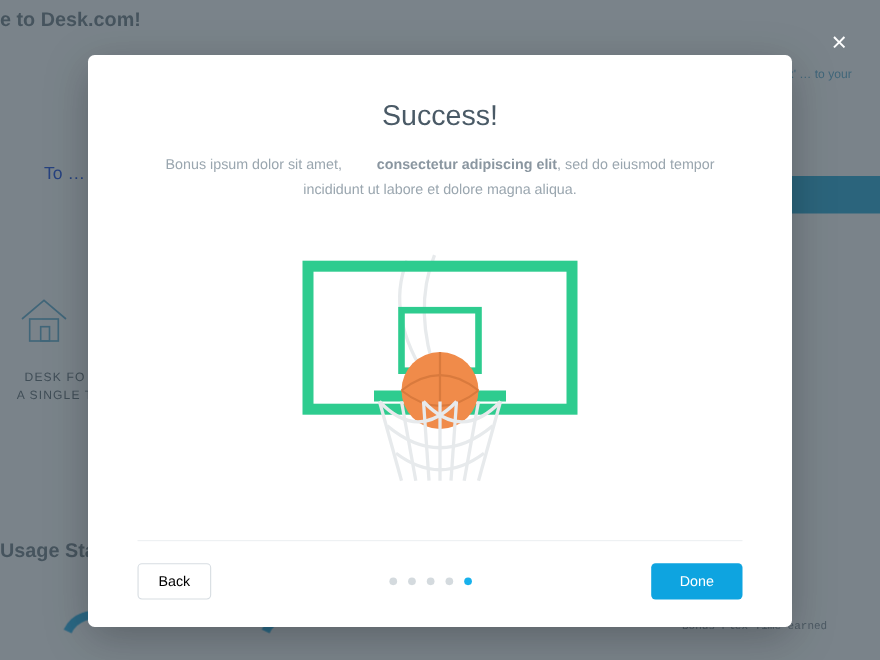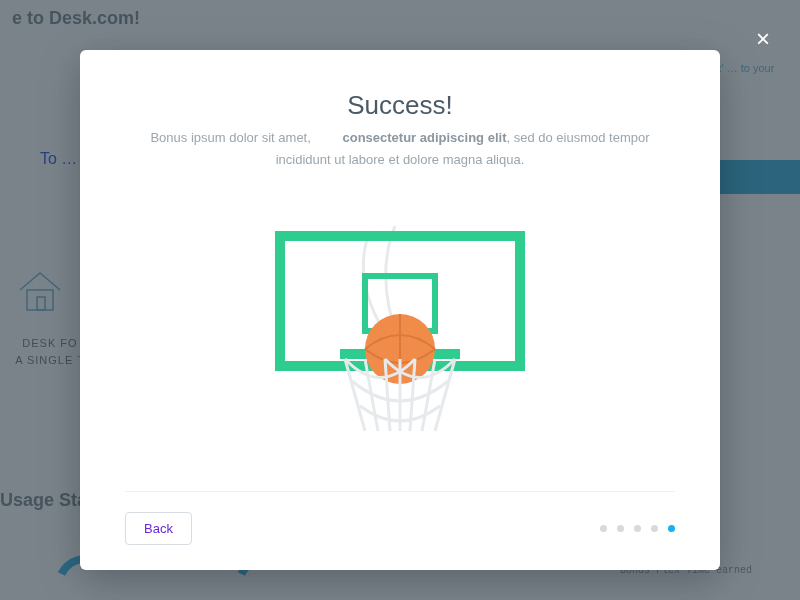--- a/index.html
+++ b/index.html
@@ -1,21 +1,21 @@
 <!DOCTYPE html>
 <html><head>
 <meta charset="utf-8">
 <style>
   * { box-sizing: border-box; margin: 0; padding: 0; }
   html, body { width: 800px; height: 600px; overflow: hidden; font-family: -apple-system, BlinkMacSystemFont, "Segoe UI", Helvetica, Arial, sans-serif; }
   body { position: relative; background: #eef1f3; }
 
   
   .bg { position:absolute; inset:0; filter: blur(0); }
-  .bg .top-left { position:absolute; left:0; top:8px; color:#6d7b84; font-size:18px; font-weight:600;margin-left:12px; }
+  .bg .top-left { position:absolute; left:0; top:8px; color:#6d7b84; font-size:18px; font-weight:600; }
   .bg .top-right { position:absolute; right:35px; top:8px; color:#818e97; font-size:18px; font-weight:600; }
   .bg .side-card { position:absolute; right:0; top:60px; width:220px; font-size:11px; color:#5fa8c9; line-height:1.5; }
   .bg .side-btn { position:absolute; right:0; top:160px; width:180px; height:34px; background:#2aa4cf; border-radius:4px 0 0 4px; color:#fff; font-size:12px; display:flex; align-items:center; padding-left:40px; }
   .bg .left-mid { position:absolute; left:40px; top:150px; color:#1d4ed8; font-size:16px; }
   .bg .house { position:absolute; left:15px; top:265px; color:#5fa8c9; }
   .bg .left-caption { position:absolute; left:0; top:335px; width:100px; color:#5e6b74; font-size:11px; letter-spacing:1px; line-height:1.5; text-align:center; }
   .bg .usage { position:absolute; left:0; top:490px; color:#6d7b84; font-size:18px; font-weight:600; }
   .bg .side-list { position:absolute; right:0; top:390px; width:200px; color:#7c8993; font-size:11px; line-height:40px; }
   .bg .bonus { position:absolute; right:0; top:565px; width:180px; color:#7c8993; font-size:10px;font-family:Liberation Mono, monospace; }
   .bg .arc { position:absolute; top:555px; width:60px; height:60px; border:8px solid #29abe2; border-bottom-color:transparent; border-left-color:transparent; border-right-color:transparent; border-radius:50%; transform:rotate(-20deg); }
@@ -35,21 +35,21 @@
   .close-x {
     position:absolute; right:30px; top:25px;
     font-size:24px; color:#fff; cursor:pointer;
     font-weight:300;
   }
   .modal h1 {
     text-align:center;
     font-size:26px;
     font-weight:400;
     color:#4a5a66;
-    margin-bottom:6px;
+    margin-bottom:18px;
   }
   .modal p.desc {
     text-align:center;
     font-size:13px;
     color:#9aa6af;
     line-height:1.7;
     max-width:500px;
     margin:0 auto;
   }
   .modal p.desc b { font-weight:700; color:#8a96a0;margin-left:28px; }
@@ -57,21 +57,21 @@
   .illus { flex:1; display:flex; align-items:center; justify-content:center; margin-top:10px; }
 
   .footer-bar {
     border-top:1px solid #edf0f2;
     padding-top:20px;
     display:flex; align-items:center; justify-content:space-between;
   }
   .btn-back {
     background:#fff;
     border:1px solid #d7dde2;
-    color:#6d28d9;
+    color:#000000;
     font-size:13px;
     padding:8px 18px;
     border-radius:4px;
     cursor:pointer;
   }
   .btn-done {
     background:#0ea4e0;
     border:none;
     color:#fff;
     font-size:13px;
@@ -159,14 +159,15 @@
 
   <div class="footer-bar">
     <button class="btn-back">Back</button>
     <div class="dots">
       <div class="dot"></div>
       <div class="dot"></div>
       <div class="dot"></div>
       <div class="dot"></div>
       <div class="dot active"></div>
     </div>
+    <button class="btn-done">Done</button>
   </div>
 </div>
 
 </body></html>

